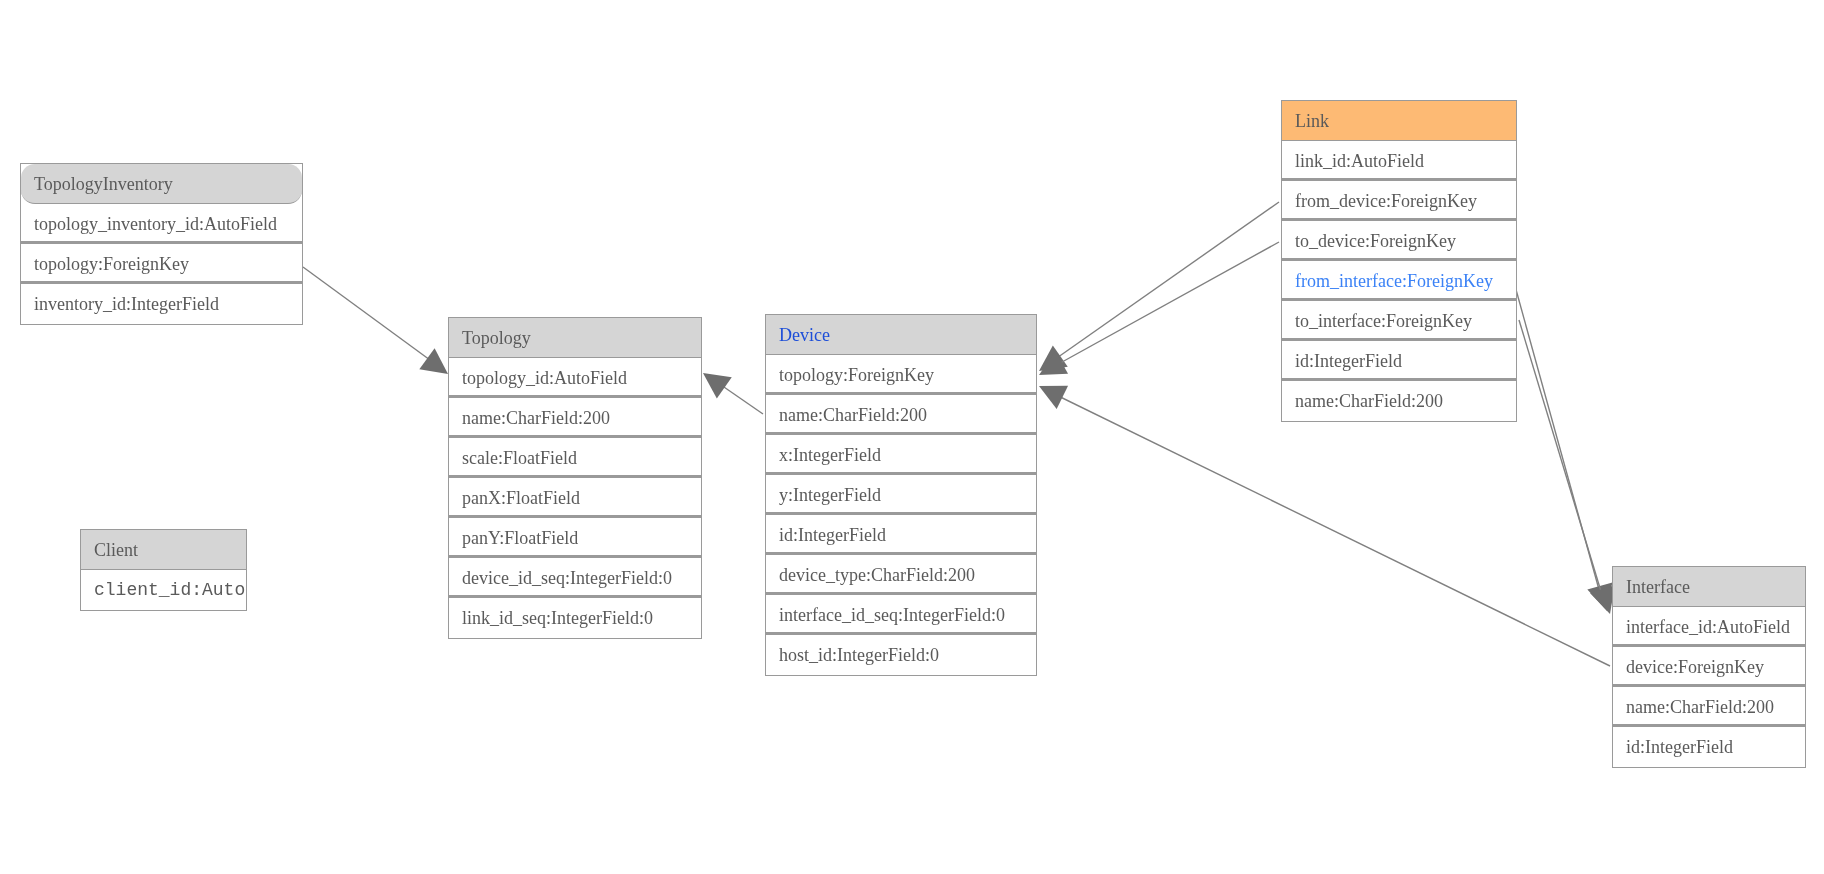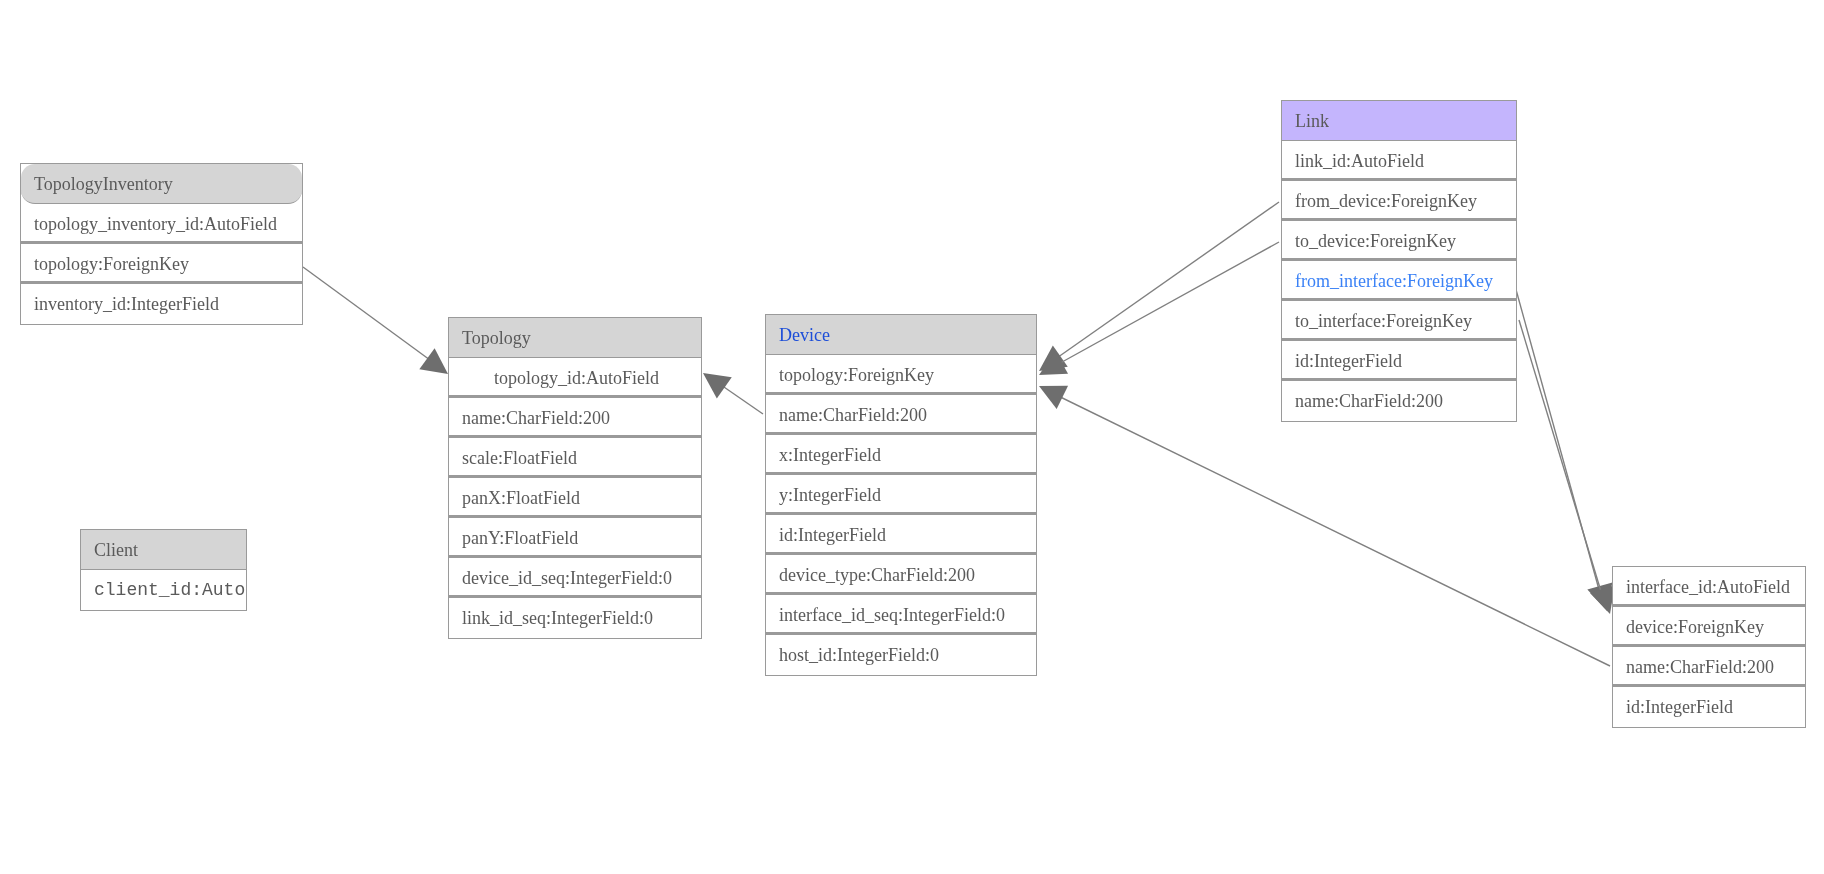--- a/index.html
+++ b/index.html
@@ -100,50 +100,51 @@
         <div class="entity-field" style="color: rgb(90, 90, 90); border-bottom-color: rgb(154, 154, 154);">topology_inventory_id:AutoField</div>
         <div class="entity-field" style="color: rgb(90, 90, 90); border-bottom-color: rgb(154, 154, 154);">topology:ForeignKey</div>
         <div class="entity-field last" style="color: rgb(90, 90, 90); border-bottom-color: rgb(154, 154, 154);">inventory_id:IntegerField</div>
       </div>
       <div class="entity" style="left: 80px; top: 529px; width: 167px; border-color: rgb(154, 154, 154);">
         <div class="entity-title" style="background: rgb(213, 213, 213); color: rgb(90, 90, 90); border-bottom-color: rgb(154, 154, 154);">Client</div>
         <div class="entity-field last" style="color: rgb(90, 90, 90); border-bottom-color: rgb(154, 154, 154); font-family: Liberation Mono, monospace;">client_id:AutoField</div>
       </div>
       <div class="entity" style="left: 448px; top: 317px; width: 254px; border-color: rgb(154, 154, 154);">
         <div class="entity-title" style="background: rgb(213, 213, 213); color: rgb(90, 90, 90); border-bottom-color: rgb(154, 154, 154);">Topology</div>
-        <div class="entity-field" style="color: rgb(90, 90, 90); border-bottom-color: rgb(154, 154, 154); text-align: center;">topology_id:AutoField</div>
+        <div class="entity-field" style="color: rgb(90, 90, 90); border-bottom-color: rgb(154, 154, 154);">topology_id:AutoField</div>
         <div class="entity-field" style="color: rgb(90, 90, 90); border-bottom-color: rgb(154, 154, 154);">name:CharField:200</div>
         <div class="entity-field" style="color: rgb(90, 90, 90); border-bottom-color: rgb(154, 154, 154);">scale:FloatField</div>
         <div class="entity-field" style="color: rgb(90, 90, 90); border-bottom-color: rgb(154, 154, 154);">panX:FloatField</div>
         <div class="entity-field" style="color: rgb(90, 90, 90); border-bottom-color: rgb(154, 154, 154);">panY:FloatField</div>
         <div class="entity-field" style="color: rgb(90, 90, 90); border-bottom-color: rgb(154, 154, 154);">device_id_seq:IntegerField:0</div>
         <div class="entity-field last" style="color: rgb(90, 90, 90); border-bottom-color: rgb(154, 154, 154);">link_id_seq:IntegerField:0</div>
       </div>
       <div class="entity" style="left: 765px; top: 314px; width: 272px; border-color: rgb(154, 154, 154);">
         <div class="entity-title" style="background: rgb(213, 213, 213); color: #1d4ed8; border-bottom-color: rgb(154, 154, 154);">Device</div>
         <div class="entity-field" style="color: rgb(90, 90, 90); border-bottom-color: rgb(154, 154, 154);">topology:ForeignKey</div>
         <div class="entity-field" style="color: rgb(90, 90, 90); border-bottom-color: rgb(154, 154, 154);">name:CharField:200</div>
         <div class="entity-field" style="color: rgb(90, 90, 90); border-bottom-color: rgb(154, 154, 154);">x:IntegerField</div>
         <div class="entity-field" style="color: rgb(90, 90, 90); border-bottom-color: rgb(154, 154, 154);">y:IntegerField</div>
         <div class="entity-field" style="color: rgb(90, 90, 90); border-bottom-color: rgb(154, 154, 154);">id:IntegerField</div>
         <div class="entity-field" style="color: rgb(90, 90, 90); border-bottom-color: rgb(154, 154, 154);">device_type:CharField:200</div>
         <div class="entity-field" style="color: rgb(90, 90, 90); border-bottom-color: rgb(154, 154, 154);">interface_id_seq:IntegerField:0</div>
         <div class="entity-field last" style="color: rgb(90, 90, 90); border-bottom-color: rgb(154, 154, 154);">host_id:IntegerField:0</div>
       </div>
       <div class="entity" style="left: 1281px; top: 100px; width: 236px; border-color: rgb(154, 154, 154);">
-        <div class="entity-title" style="background: #c4b5fd; color: rgb(90, 90, 90); border-bottom-color: rgb(154, 154, 154);">Link</div>
+        <div class="entity-title" style="background: #fdba74; color: rgb(90, 90, 90); border-bottom-color: rgb(154, 154, 154);">Link</div>
         <div class="entity-field" style="color: rgb(90, 90, 90); border-bottom-color: rgb(154, 154, 154);">link_id:AutoField</div>
         <div class="entity-field" style="color: rgb(90, 90, 90); border-bottom-color: rgb(154, 154, 154);">from_device:ForeignKey</div>
         <div class="entity-field" style="color: rgb(90, 90, 90); border-bottom-color: rgb(154, 154, 154);">to_device:ForeignKey</div>
         <div class="entity-field" style="color: #3b82f6; border-bottom-color: rgb(154, 154, 154);">from_interface:ForeignKey</div>
         <div class="entity-field" style="color: rgb(90, 90, 90); border-bottom-color: rgb(154, 154, 154);">to_interface:ForeignKey</div>
         <div class="entity-field" style="color: rgb(90, 90, 90); border-bottom-color: rgb(154, 154, 154);">id:IntegerField</div>
         <div class="entity-field last" style="color: rgb(90, 90, 90); border-bottom-color: rgb(154, 154, 154);">name:CharField:200</div>
       </div>
       <div class="entity" style="left: 1612px; top: 566px; width: 194px; border-color: rgb(154, 154, 154);">
+        <div class="entity-title" style="background: rgb(213, 213, 213); color: rgb(90, 90, 90); border-bottom-color: rgb(154, 154, 154);">Interface</div>
         <div class="entity-field" style="color: rgb(90, 90, 90); border-bottom-color: rgb(154, 154, 154);">interface_id:AutoField</div>
         <div class="entity-field" style="color: rgb(90, 90, 90); border-bottom-color: rgb(154, 154, 154);">device:ForeignKey</div>
         <div class="entity-field" style="color: rgb(90, 90, 90); border-bottom-color: rgb(154, 154, 154);">name:CharField:200</div>
         <div class="entity-field last" style="color: rgb(90, 90, 90); border-bottom-color: rgb(154, 154, 154);">id:IntegerField</div>
       </div>
     </div>
 
 </div>
 
 </body></html>

